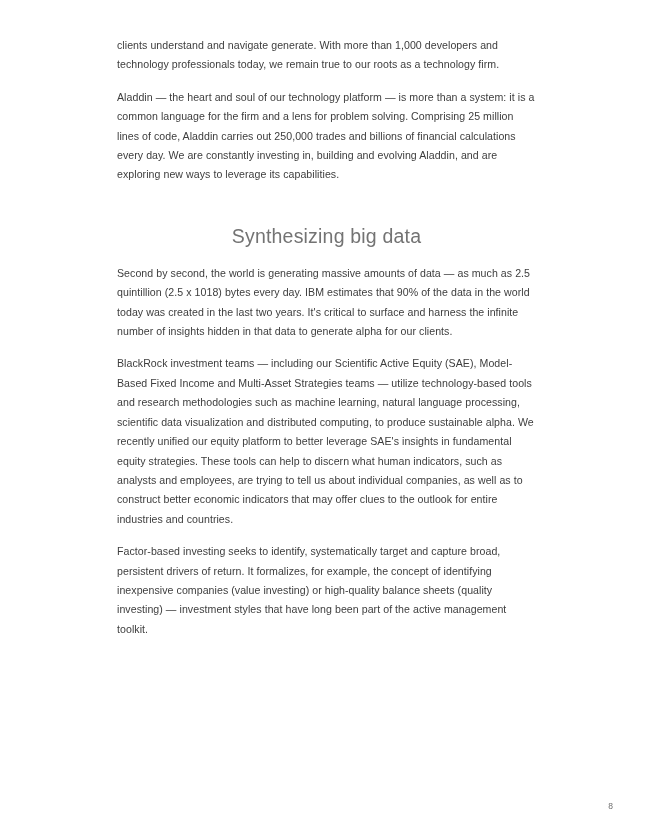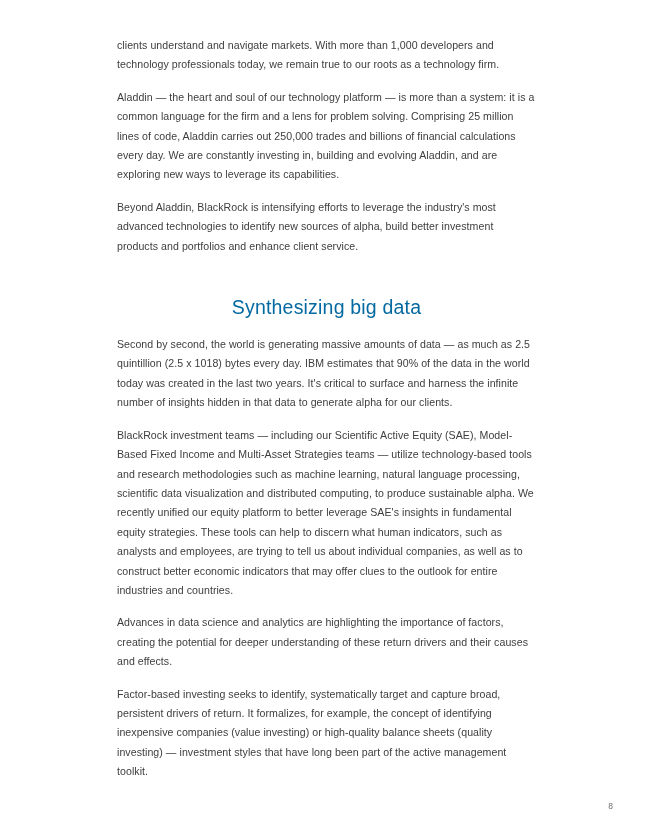--- a/index.html
+++ b/index.html
@@ -38,55 +38,53 @@
   p.para:last-child {
     margin-bottom: 0;
   }
   h2.section-heading {
     margin: 0;
     padding: 26px 0 16px 0;
     font-family: "Liberation Sans", sans-serif;
     font-size: 19.5px;
     font-weight: 400;
     line-height: 24px;
-    color: #0369a1;
+    color: #737373;
     text-align: center;
     letter-spacing: 0.01em;
   }
   .page-number {
     position: absolute;
     right: 36px;
     bottom: 30px;
     font-family: "Liberation Sans", sans-serif;
     font-size: 8.5px;
     color: #6e6e6e;
     line-height: 1;
   }
 </style>
 </head>
 <body>
 
 <div class="page">
 
   <div class="content">
 
-    <p class="para">clients understand and navigate markets. With more than 1,000 developers and technology professionals today, we remain true to our roots as a technology firm.</p>
+    <p class="para">clients understand and navigate generate. With more than 1,000 developers and technology professionals today, we remain true to our roots as a technology firm.</p>
 
     <p class="para">Aladdin — the heart and soul of our technology platform — is more than a system: it is a common language for the firm and a lens for problem solving. Comprising 25 million lines of code, Aladdin carries out 250,000 trades and billions of financial calculations every day. We are constantly investing in, building and evolving Aladdin, and are exploring new ways to leverage its capabilities.</p>
 
-    <p class="para">Beyond Aladdin, BlackRock is intensifying efforts to leverage the industry's most advanced technologies to identify new sources of alpha, build better investment products and portfolios and enhance client service.</p>
 
     <h2 class="section-heading">Synthesizing big data</h2>
 
     <p class="para">Second by second, the world is generating massive amounts of data — as much as 2.5 quintillion (2.5 x 1018) bytes every day. IBM estimates that 90% of the data in the world today was created in the last two years. It's critical to surface and harness the infinite number of insights hidden in that data to generate alpha for our clients.</p>
 
     <p class="para">BlackRock investment teams — including our Scientific Active Equity (SAE), Model-Based Fixed Income and Multi-Asset Strategies teams — utilize technology-based tools and research methodologies such as machine learning, natural language processing, scientific data visualization and distributed computing, to produce sustainable alpha. We recently unified our equity platform to better leverage SAE's insights in fundamental equity strategies. These tools can help to discern what human indicators, such as analysts and employees, are trying to tell us about individual companies, as well as to construct better economic indicators that may offer clues to the outlook for entire industries and countries.</p>
 
 
-    <p class="para">Advances in data science and analytics are highlighting the importance of factors, creating the potential for deeper understanding of these return drivers and their causes and effects.</p>
 
     <p class="para">Factor-based investing seeks to identify, systematically target and capture broad, persistent drivers of return. It formalizes, for example, the concept of identifying inexpensive companies (value investing) or high-quality balance sheets (quality investing) — investment styles that have long been part of the active management toolkit.</p>
 
   </div>
 
   <div class="page-number">8</div>
 
 </div>
 
 </body></html>

